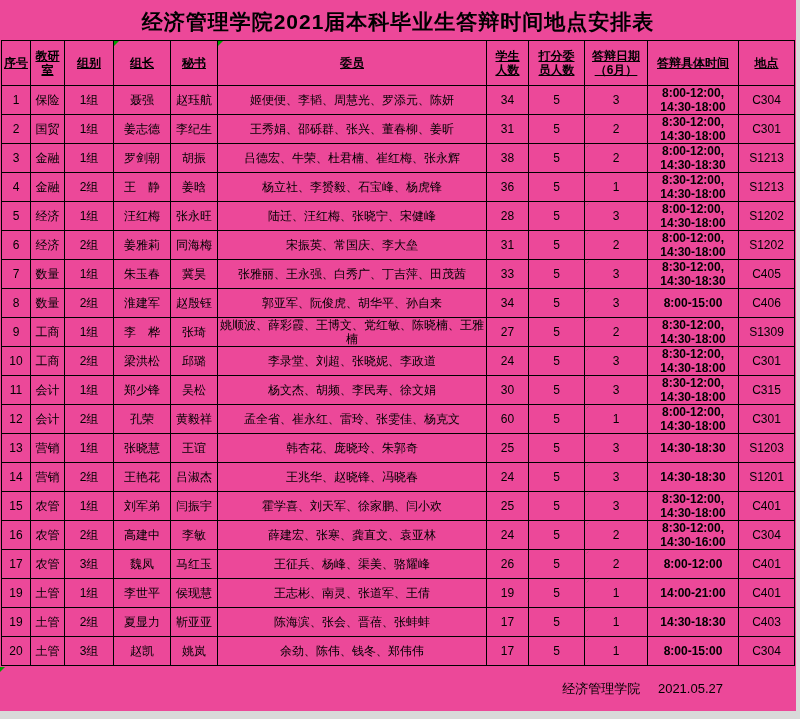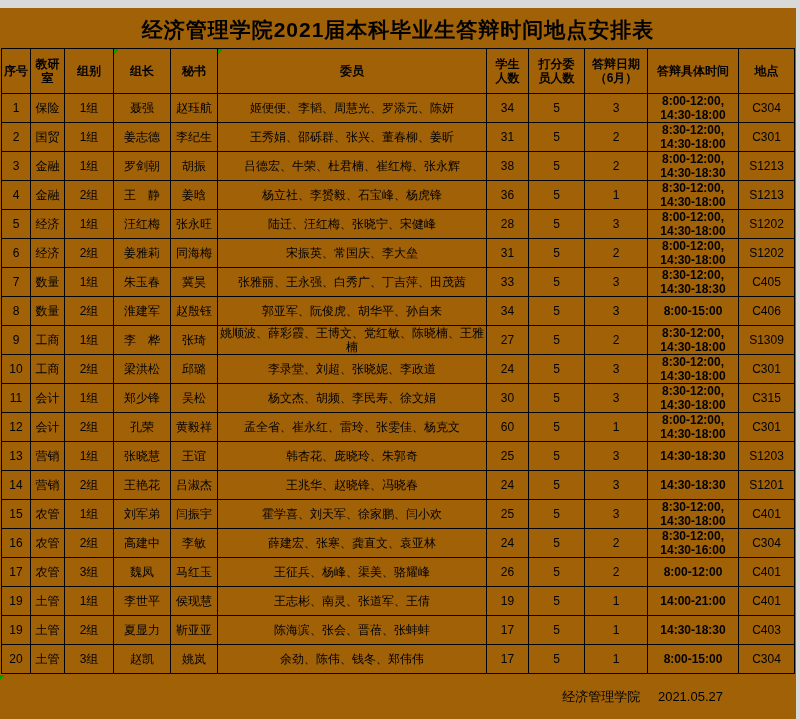--- a/index.html
+++ b/index.html
@@ -4,23 +4,23 @@
 <style>
   html,body { margin:0; padding:0; }
   body {
     width:800px; height:719px;
     background:#d9d9d9;
     font-family:"Liberation Sans","DejaVu Sans",sans-serif;
     color:#000;
     overflow:hidden;
   }
   .sheet {
-    position:absolute; top:8px; left:0;
+    position:absolute; top:0; left:0;
     width:796px; height:711px;
-    background:#a16207;
+    background:#ec4899;
   }
   .title {
     height:32px; padding-top:8px;
     text-align:center;
     font-size:21px; font-weight:bold;
     letter-spacing:1px;
     white-space:nowrap;
   }
   table.schedule {
     border-collapse:collapse;
@@ -35,20 +35,21 @@
     vertical-align:middle;
     font-size:12px;
     line-height:14px;
     white-space:pre-line;
     overflow:hidden;
     position:relative;
   }
   table.schedule th {
     height:44px;
     font-weight:bold;
+    text-decoration:underline;
   }
   table.schedule td { height:28px; }
   .col-no        { width:28px; }
   .col-office    { width:33px; }
   .col-group     { width:48px; }
   .col-leader    { width:56px; }
   .col-secretary { width:46px; }
   .col-committee { width:268px; }
   .col-students  { width:41px; }
   .col-scorers   { width:55px; }

